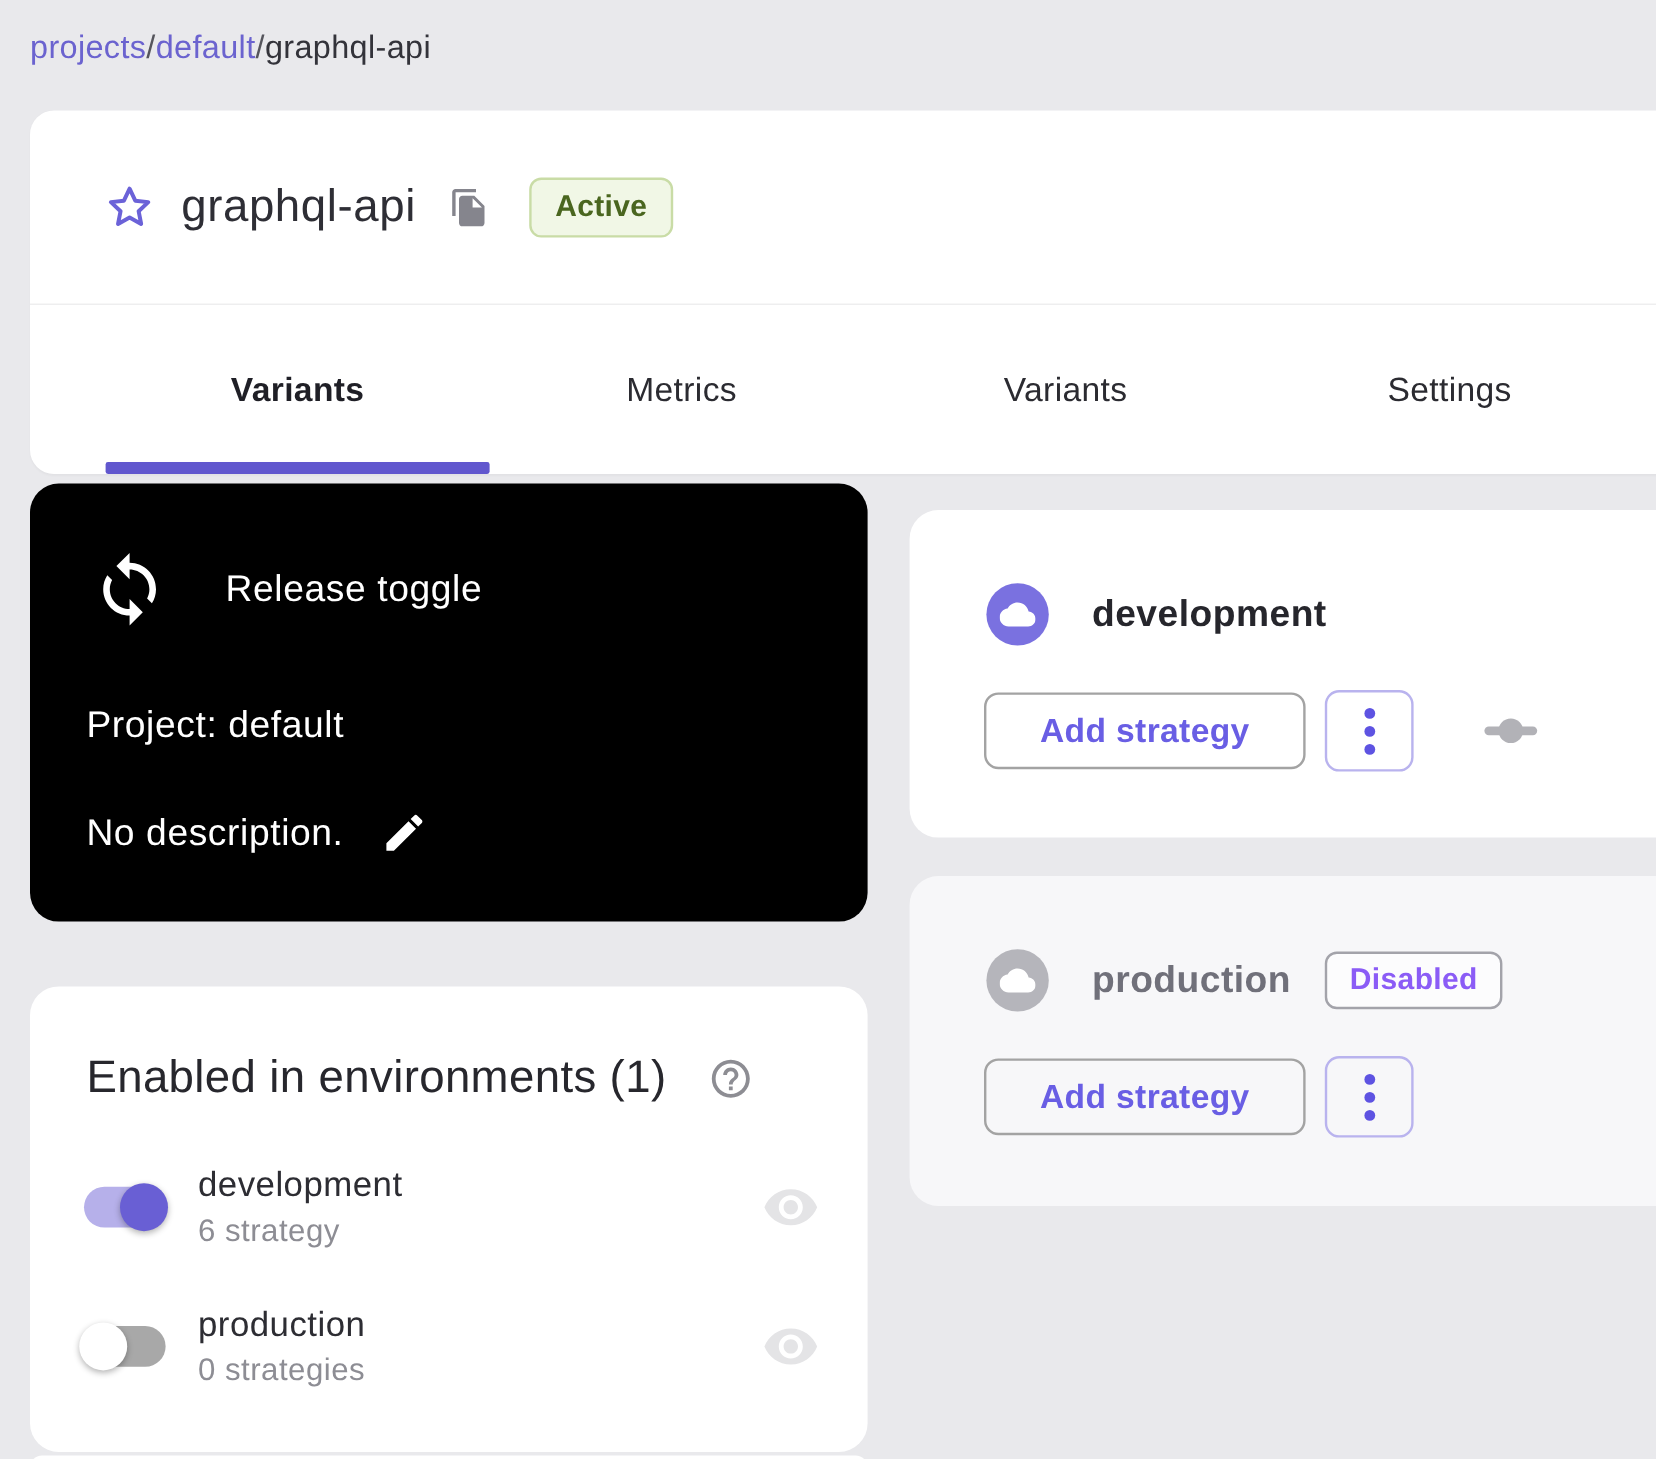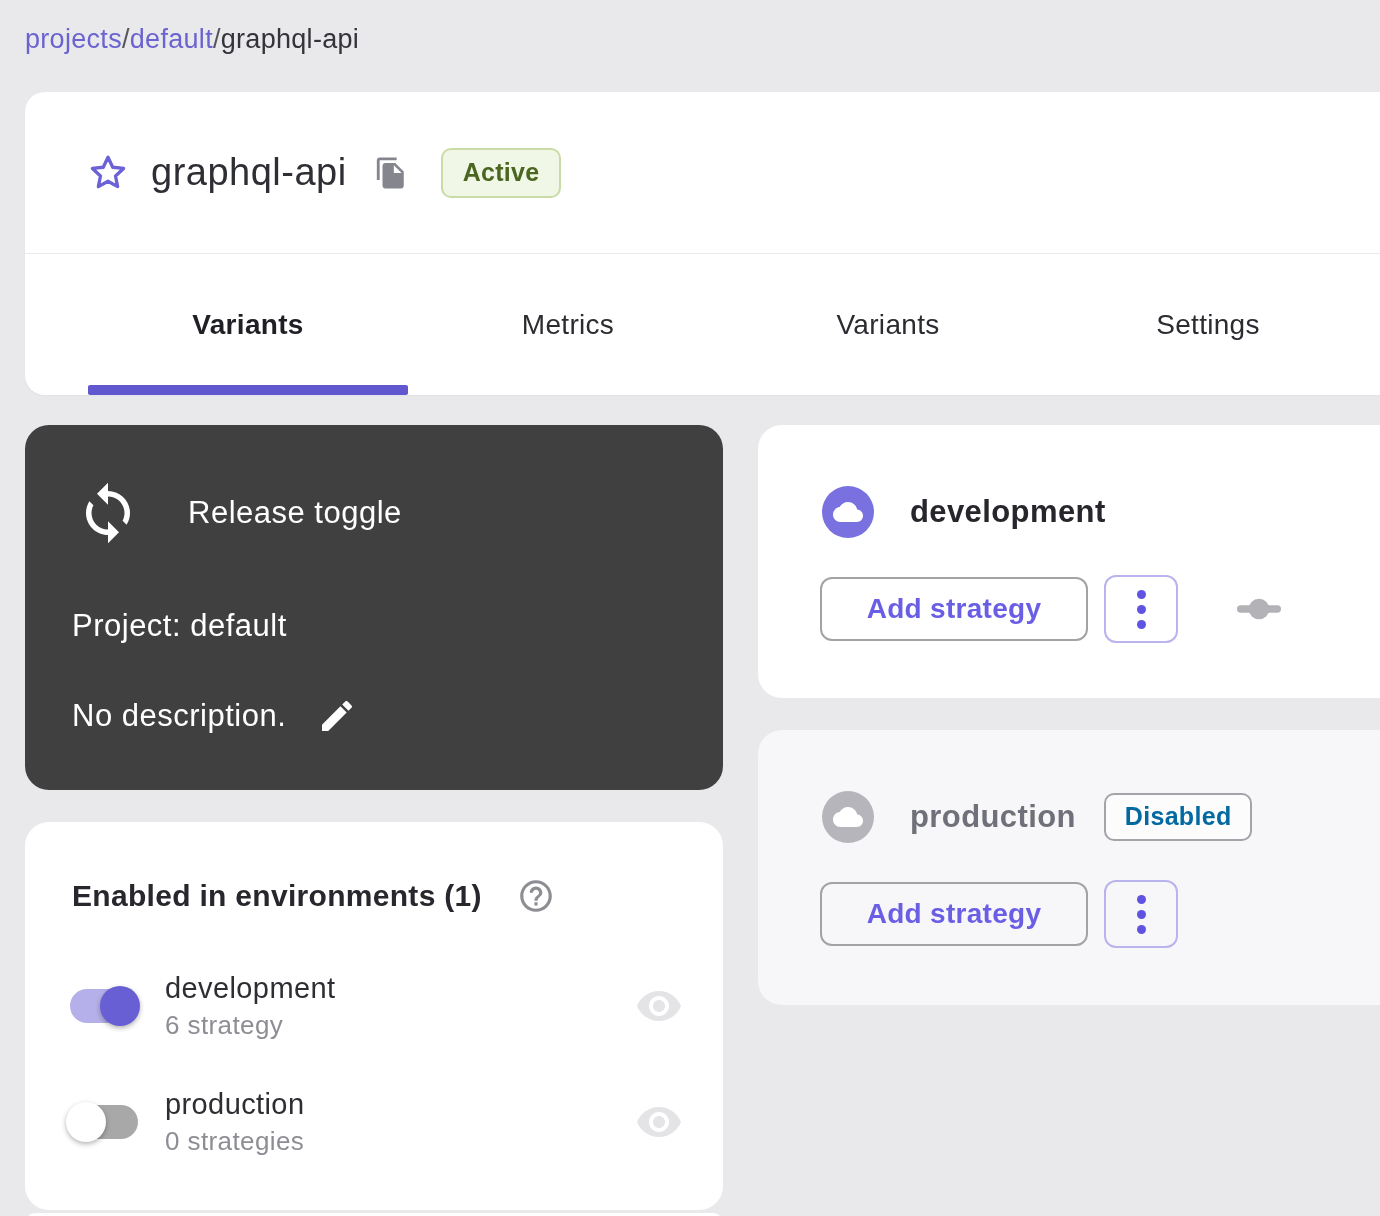--- a/index.html
+++ b/index.html
@@ -49,23 +49,23 @@
     font-size:28px; color:#2b2b31; cursor:pointer; letter-spacing:.3px;
   }
   .tab.active { font-weight:700; color:#1f1f26; }
   .tab-indicator {
     position:absolute; left:63px; bottom:0; width:320px; height:10px;
     background:#6157ce; border-radius:2px;
   }
 
   
   .feature-card {
-    position:absolute; left:25px; top:425px;
+    position:absolute; left:25px; top:403px;
     width:698px; height:365px;
-    background:#404040; border-radius:24px; color:#ffffff;
+    background:#000000; border-radius:24px; color:#ffffff;
   }
   .feature-card .type-row {
     position:absolute; left:50px; top:55px;
     display:flex; align-items:center; gap:47px;
   }
   .feature-card .type-label { font-size:31px; letter-spacing:.5px; }
   .feature-card .project-label { position:absolute; left:47px; top:183px; font-size:31px; letter-spacing:.5px; }
   .feature-card .desc-row { position:absolute; left:47px; top:270px; display:flex; align-items:center; gap:30px; }
   .feature-card .desc-label { font-size:31px; letter-spacing:.5px; }
   .edit-btn { width:42px; height:42px; display:flex; align-items:center; justify-content:center; cursor:pointer; }
@@ -83,21 +83,21 @@
   }
   .cloud-avatar.purple { background:#7a71e0; }
   .cloud-avatar.gray   { background:#b5b5bb; }
   .env-name { font-size:31px; font-weight:700; letter-spacing:.4px; }
   .env-name.dev-name  { color:#26262c; }
   .env-name.prod-name { color:#70707a; }
   .disabled-badge {
     margin-left:-8px;
     padding:7px 19px 8px 19px;
     border:2px solid #a3a3aa; border-radius:10px; background:#fcfcfd;
-    color:#0369a1; font-size:25px; font-weight:700; letter-spacing:.3px;
+    color:#8b5cf6; font-size:25px; font-weight:700; letter-spacing:.3px;
   }
   .env-actions { position:absolute; left:62px; top:150px; display:flex; align-items:center; }
   .add-strategy-btn {
     width:268px; height:64px;
     border:2px solid #a3a3a3; border-radius:12px; background:transparent;
     color:#695ee4; font-size:28px; font-weight:700; letter-spacing:.3px;
     font-family:"Liberation Sans", sans-serif;
     display:flex; align-items:center; justify-content:center; cursor:pointer;
   }
   .kebab-btn {
@@ -110,21 +110,21 @@
   .kebab-btn .dot { width:9px; height:9px; border-radius:50%; background:#5e53e2; }
   .slider-icon { margin-left:58px; display:flex; align-items:center; }
 
   
   .enabled-card {
     position:absolute; left:25px; top:822px;
     width:698px; height:388px;
     background:#ffffff; border-radius:24px;
   }
   .enabled-head { position:absolute; left:47px; top:55px; display:flex; align-items:center; gap:35px; }
-  .enabled-title { font-size:30px; font-weight:700; color:#27272d; letter-spacing:.3px; }
+  .enabled-title { font-size:38px; font-weight:400; color:#27272d; letter-spacing:.3px; }
   .help-btn { width:38px; height:38px; display:flex; align-items:center; justify-content:center; cursor:pointer; }
   .env-row { position:absolute; left:45px; right:40px; height:76px; display:flex; align-items:center; } 
   .row-1 { top:146px; }
   .row-2 { top:262px; }
   .row-text { margin-left:27px; display:flex; flex-direction:column; gap:5px; }
   .row-name { font-size:29px; color:#2d2d33; letter-spacing:.4px; }
   .row-sub  { font-size:26px; color:#8d8d94; letter-spacing:.4px; }
   .row-eye { margin-left:auto; width:48px; height:48px; display:flex; align-items:center; justify-content:center; cursor:pointer; }
 
   

